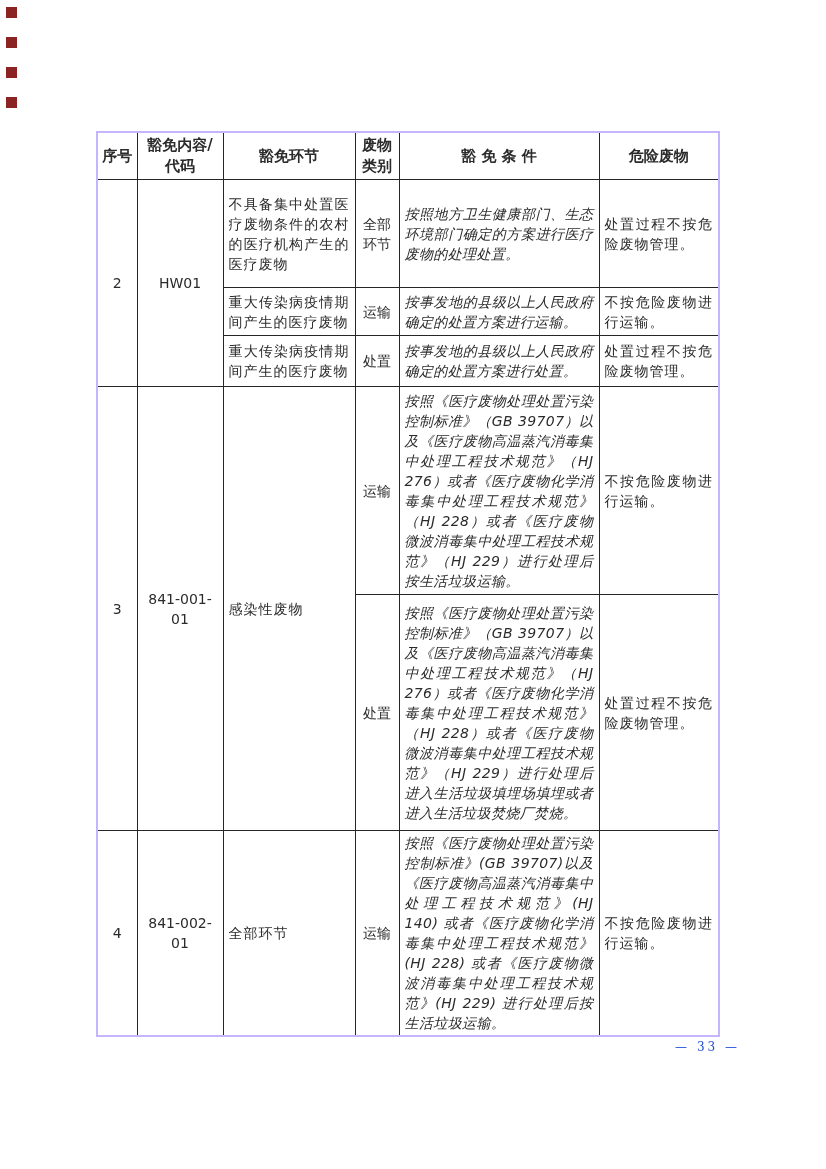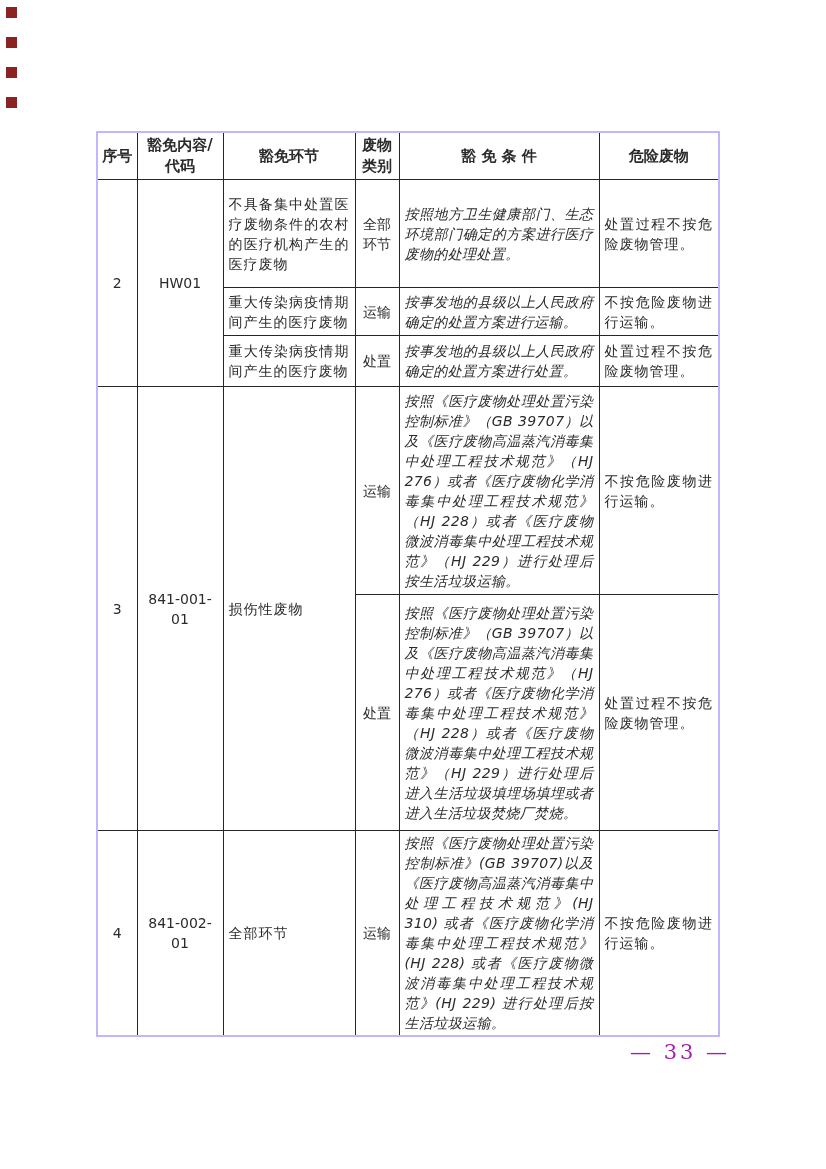--- a/index.html
+++ b/index.html
@@ -63,24 +63,24 @@
     text-align:justify;
     line-height:20px;
     letter-spacing:1px;
     padding:2px 6px;
   }
   .page-number{
     position:absolute;
     top:1040px;
     left:620px;
     width:120px;
-    text-align:center;
-    font-size:21px;
+    text-align:right;
+    font-size:12px;
     letter-spacing:3px;
-    color:#a21caf;
+    color:#1d4ed8;
     font-family:"DejaVu Serif","Liberation Serif",serif;
   }
 </style>
 </head>
 <body>
 
 <div class="page">
 
   <div class="edge-mark em1"></div>
   <div class="edge-mark em2"></div>
@@ -124,37 +124,37 @@
     <tr style="height:51px">
       <td class="c-waste">重大传染病疫情期间产生的医疗废物</td>
       <td class="c-stage">处置</td>
       <td class="c-cond">按事发地的县级以上人民政府确定的处置方案进行处置。</td>
       <td class="c-content">处置过程不按危险废物管理。</td>
     </tr>
 
     <tr style="height:208px">
       <td class="c-index" rowspan="2">3</td>
       <td class="c-code" rowspan="2">841-001-01</td>
-      <td class="c-waste" rowspan="2">损伤性废物</td>
+      <td class="c-waste" rowspan="2">感染性废物</td>
       <td class="c-stage">运输</td>
       <td class="c-cond">按照《医疗废物处理处置污染控制标准》（GB 39707）以及《医疗废物高温蒸汽消毒集中处理工程技术规范》（HJ 276）或者《医疗废物化学消毒集中处理工程技术规范》（HJ 228）或者《医疗废物微波消毒集中处理工程技术规范》（HJ 229）进行处理后按生活垃圾运输。</td>
       <td class="c-content">不按危险废物进行运输。</td>
     </tr>
     <tr style="height:236px">
       <td class="c-stage">处置</td>
       <td class="c-cond">按照《医疗废物处理处置污染控制标准》（GB 39707）以及《医疗废物高温蒸汽消毒集中处理工程技术规范》（HJ 276）或者《医疗废物化学消毒集中处理工程技术规范》（HJ 228）或者《医疗废物微波消毒集中处理工程技术规范》（HJ 229）进行处理后进入生活垃圾填埋场填埋或者进入生活垃圾焚烧厂焚烧。</td>
       <td class="c-content">处置过程不按危险废物管理。</td>
     </tr>
 
     <tr style="height:204px">
       <td class="c-index">4</td>
       <td class="c-code">841-002-01</td>
       <td class="c-waste">全部环节</td>
       <td class="c-stage">运输</td>
-      <td class="c-cond">按照《医疗废物处理处置污染控制标准》(GB 39707)以及《医疗废物高温蒸汽消毒集中处理工程技术规范》(HJ 310) 或者《医疗废物化学消毒集中处理工程技术规范》(HJ 228) 或者《医疗废物微波消毒集中处理工程技术规范》(HJ 229) 进行处理后按生活垃圾运输。</td>
+      <td class="c-cond">按照《医疗废物处理处置污染控制标准》(GB 39707)以及《医疗废物高温蒸汽消毒集中处理工程技术规范》(HJ 140) 或者《医疗废物化学消毒集中处理工程技术规范》(HJ 228) 或者《医疗废物微波消毒集中处理工程技术规范》(HJ 229) 进行处理后按生活垃圾运输。</td>
       <td class="c-content">不按危险废物进行运输。</td>
     </tr>
   </tbody>
     </table>
 
   <div class="page-number">— 33 —</div>
 
 </div>
 
 </body></html>

